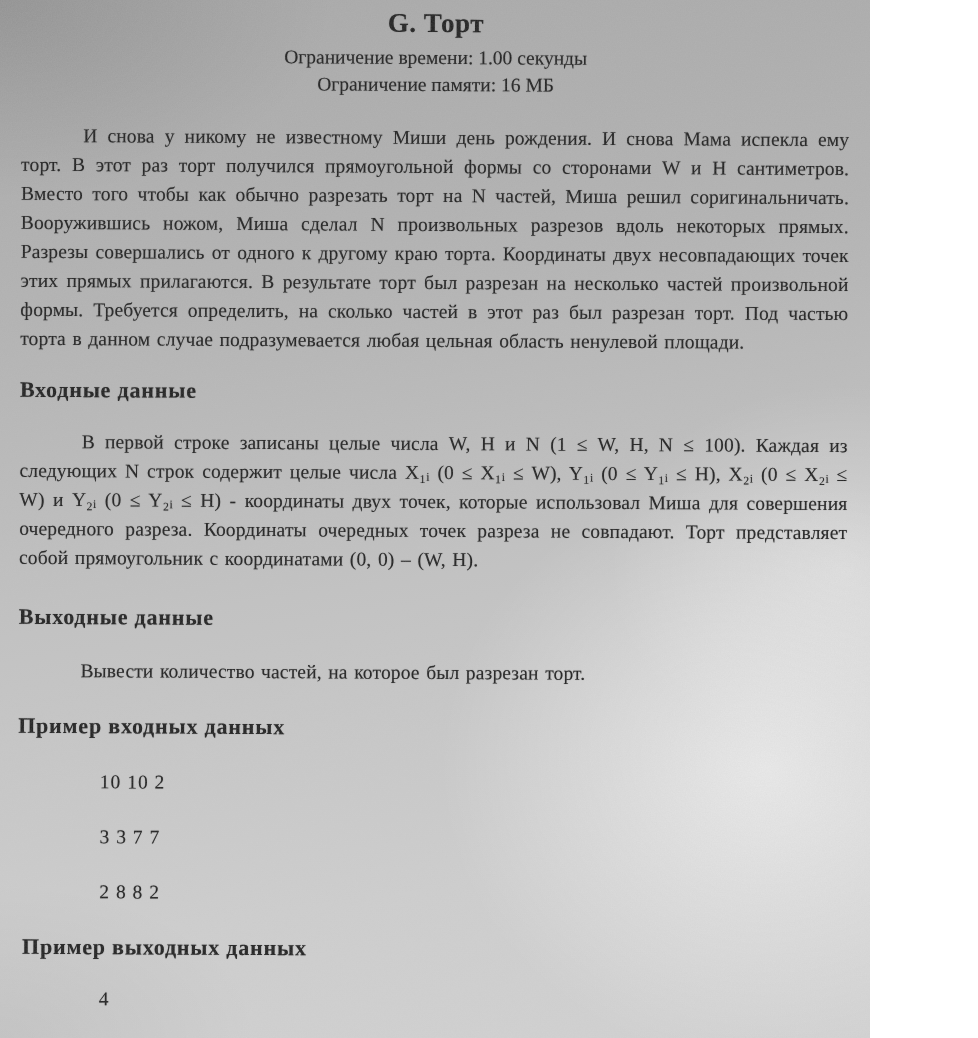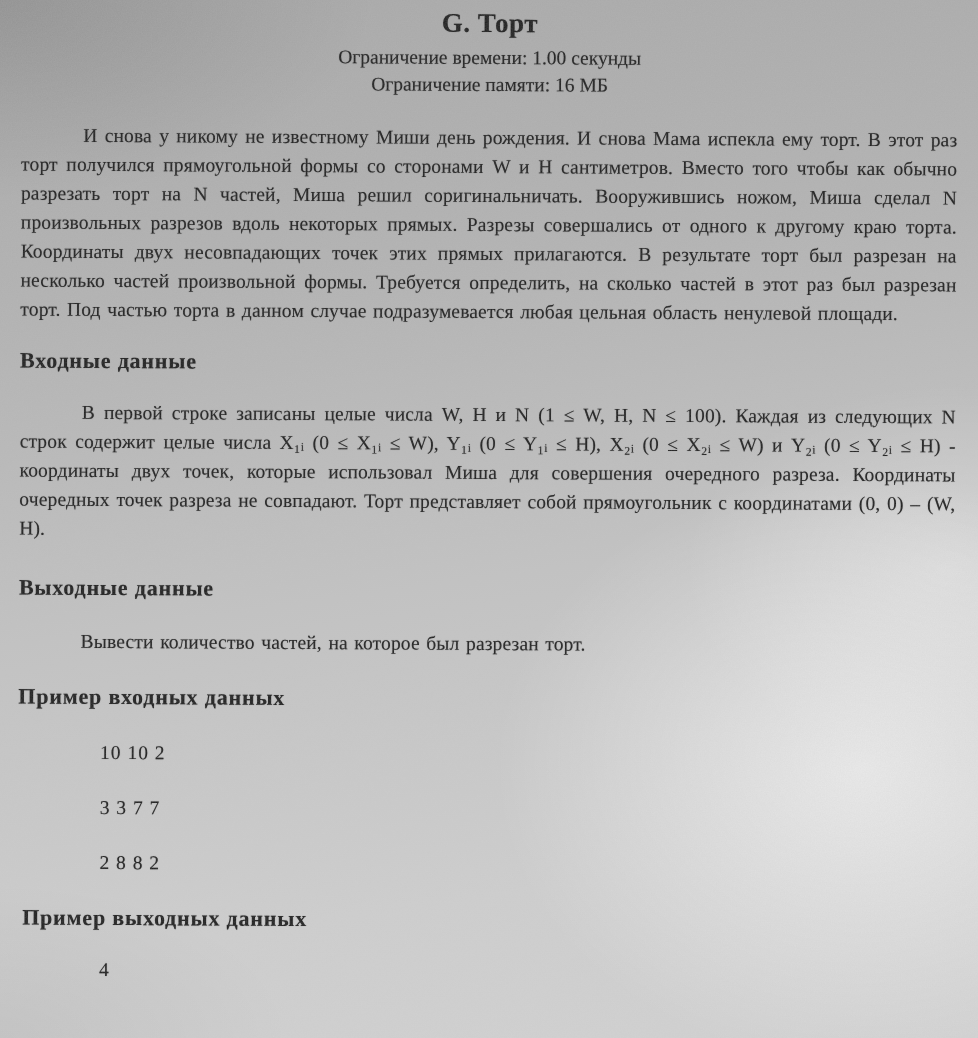--- a/index.html
+++ b/index.html
@@ -2,21 +2,21 @@
 <html lang="ru"><head>
 <meta charset="utf-8">
 <style>
   html, body { margin: 0; padding: 0; }
   body {
     width: 978px; height: 1038px; overflow: hidden;
     font-family: "Liberation Serif", "DejaVu Serif", serif;
   }
   .page {
     position: relative;
-    width: 978px; height: 1038px;
+    width: 870px; height: 1038px;
     overflow: hidden;
     background:
       radial-gradient(ellipse 55% 42% at 88% 74%, rgba(255,255,255,0.60), rgba(255,255,255,0) 68%),
       radial-gradient(ellipse 45% 30% at 97% 55%, rgba(255,255,255,0.35), rgba(255,255,255,0) 60%),
       radial-gradient(ellipse 70% 35% at 0% 0%, rgba(0,0,0,0.13), rgba(0,0,0,0) 55%),
       radial-gradient(ellipse 50% 25% at 0% 100%, rgba(0,0,0,0.06), rgba(0,0,0,0) 60%),
       linear-gradient(172deg, #a7a7a7 0%, #b2b2b2 28%, #c2c2c2 55%, #cecece 82%, #d2d2d2 100%);
   }
   .content {
     position: absolute; inset: 0;

